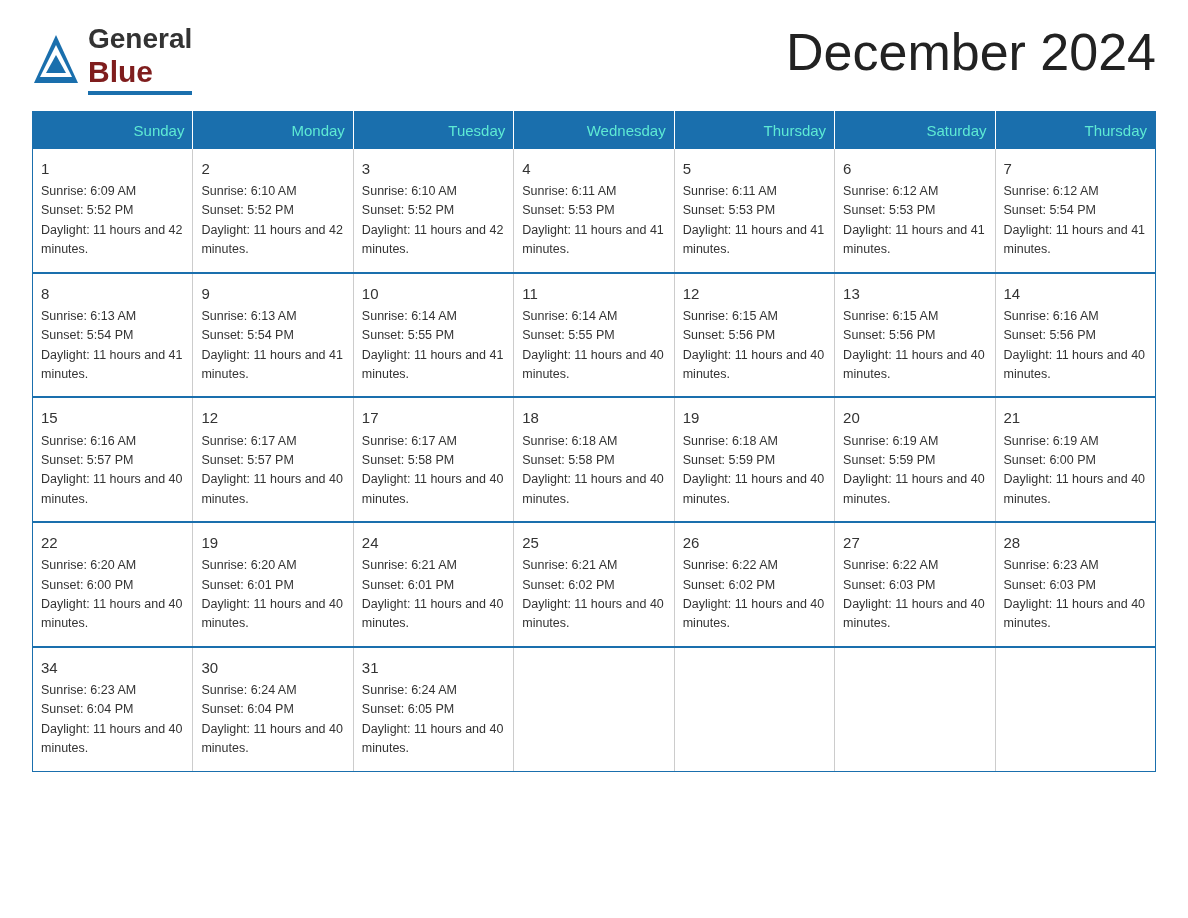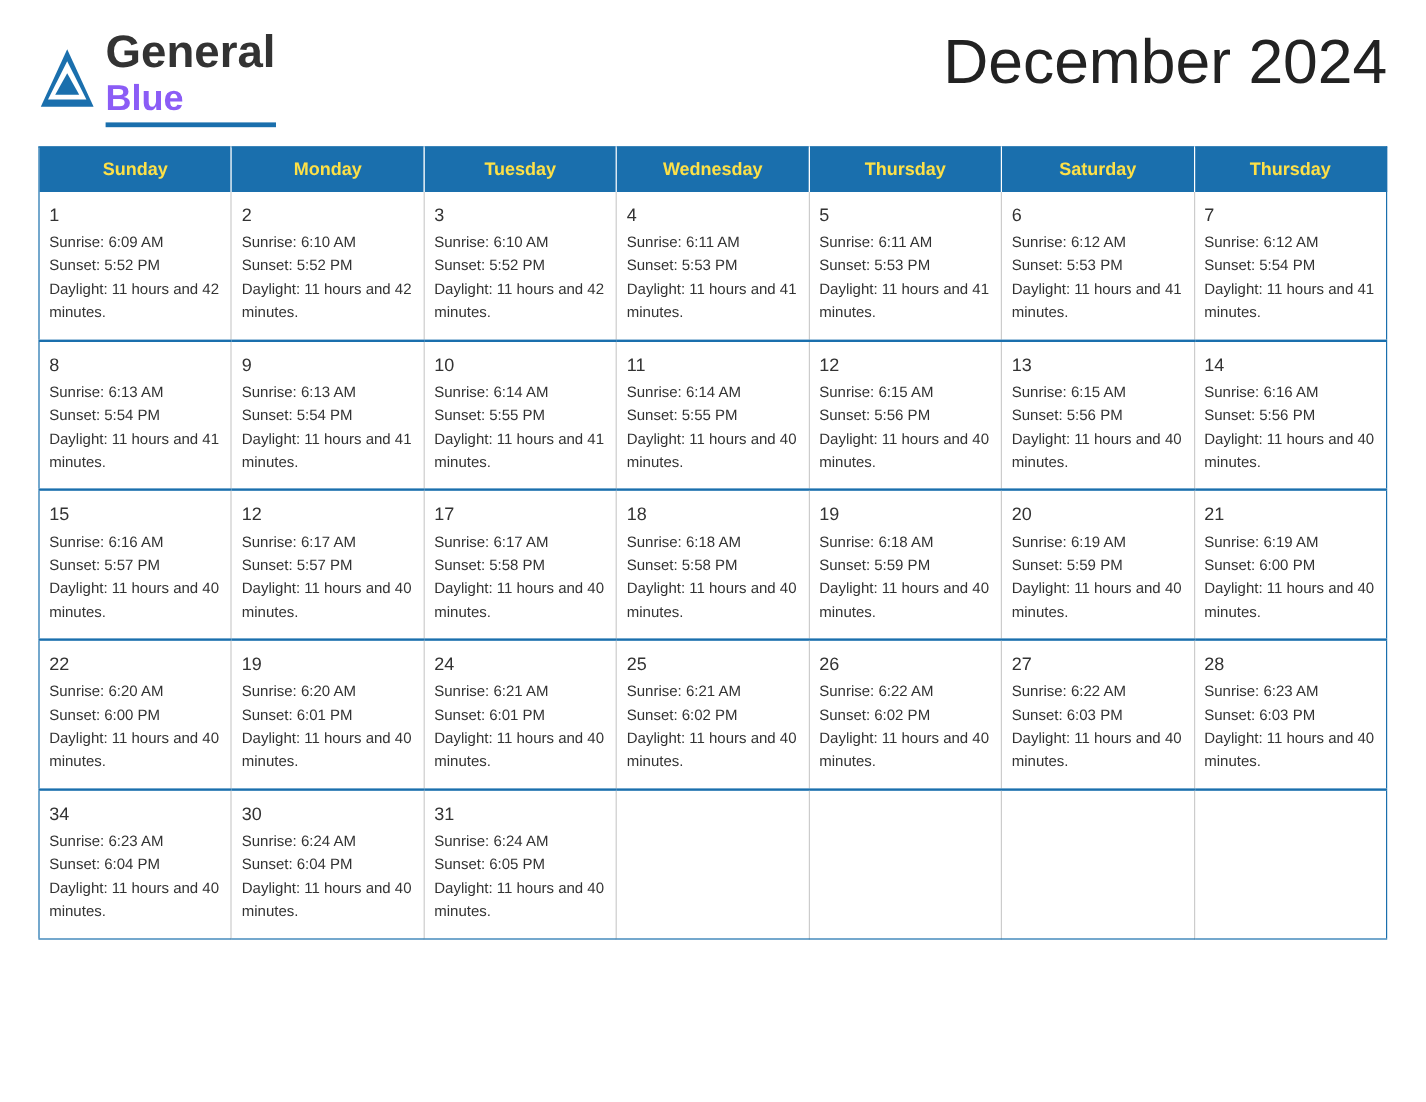--- a/index.html
+++ b/index.html
@@ -36,25 +36,25 @@
       color: #555;
       margin-top: 4px;
     }
     .calendar {
       width: 100%;
       border-collapse: collapse;
       border: 1px solid #1a6fad;
     }
     .calendar th {
       background: #1a6fad;
-      color: #fde047;
+      color: #5eead4;
       padding: 10px 8px;
       font-size: 15px;
-      font-weight: 700;
-      text-align: center;
+      font-weight: 400;
+      text-align: right;
       border-right: 1px solid #fff;
     }
     .calendar th:last-child {
       border-right: none;
     }
     .calendar td {
       vertical-align: top;
       padding: 8px 8px 12px 8px;
       border-right: 1px solid #ccc;
       border-bottom: 2px solid #1a6fad;
@@ -94,22 +94,22 @@
 
 <div class="header">
   <div class="logo">
     <div class="logo-wrapper">
       <svg width="48" height="52" viewBox="0 0 48 52" style="margin-right:8px;">
         <polygon points="24,2 46,50 2,50" fill="#1a6fad"></polygon>
         <polygon points="24,12 40,44 8,44" fill="#fff"></polygon>
         <polygon points="24,22 34,40 14,40" fill="#1a6fad"></polygon>
       </svg>
       <div class="logo-text-wrapper">
-        <span style="font-size:38px;font-weight:bold;color:#333;line-height:1.1;">General</span>
-        <span style="font-size:30px;font-weight:bold;color:#8b5cf6;line-height:1.1;">Blue</span>
+        <span style="font-size:28px;font-weight:bold;color:#333;line-height:1.1;">General</span>
+        <span style="font-size:30px;font-weight:bold;color:#7f1d1d;line-height:1.1;">Blue</span>
         <div style="height:4px;background:#1a6fad;margin-top:3px;"></div>
       </div>
     </div>
   </div>
   <div class="title-block">
     <h1>December 2024</h1>
   </div>
 </div>
 
 <table class="calendar">

